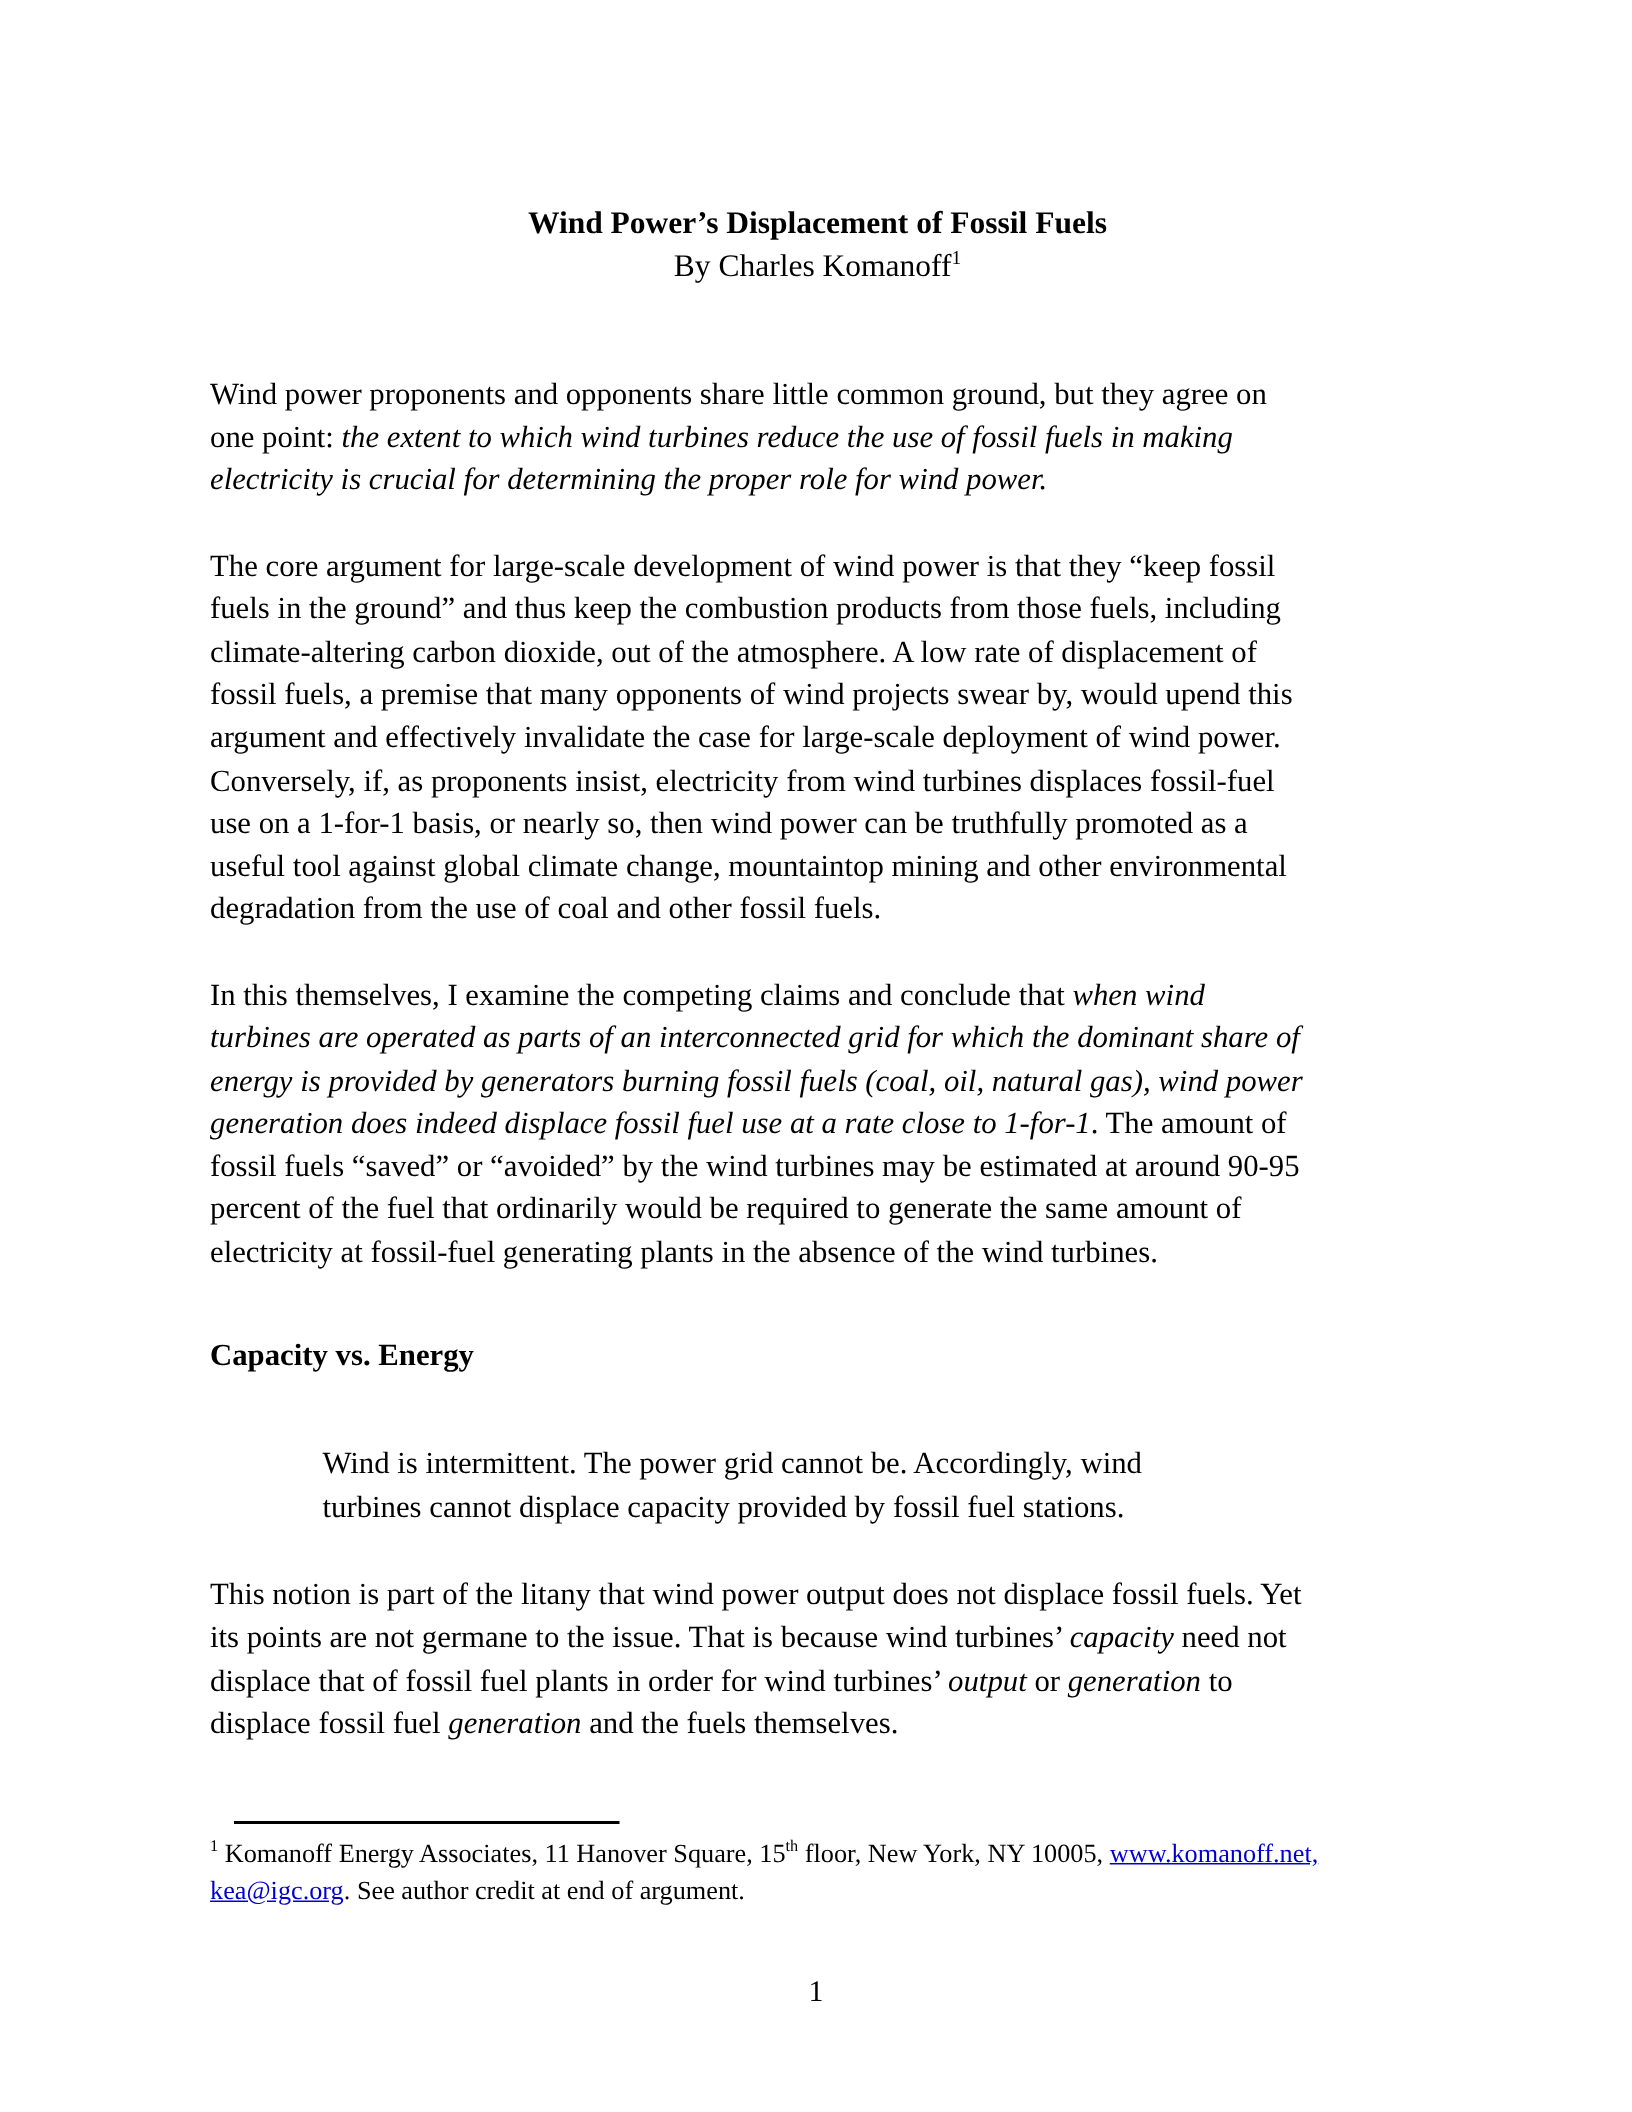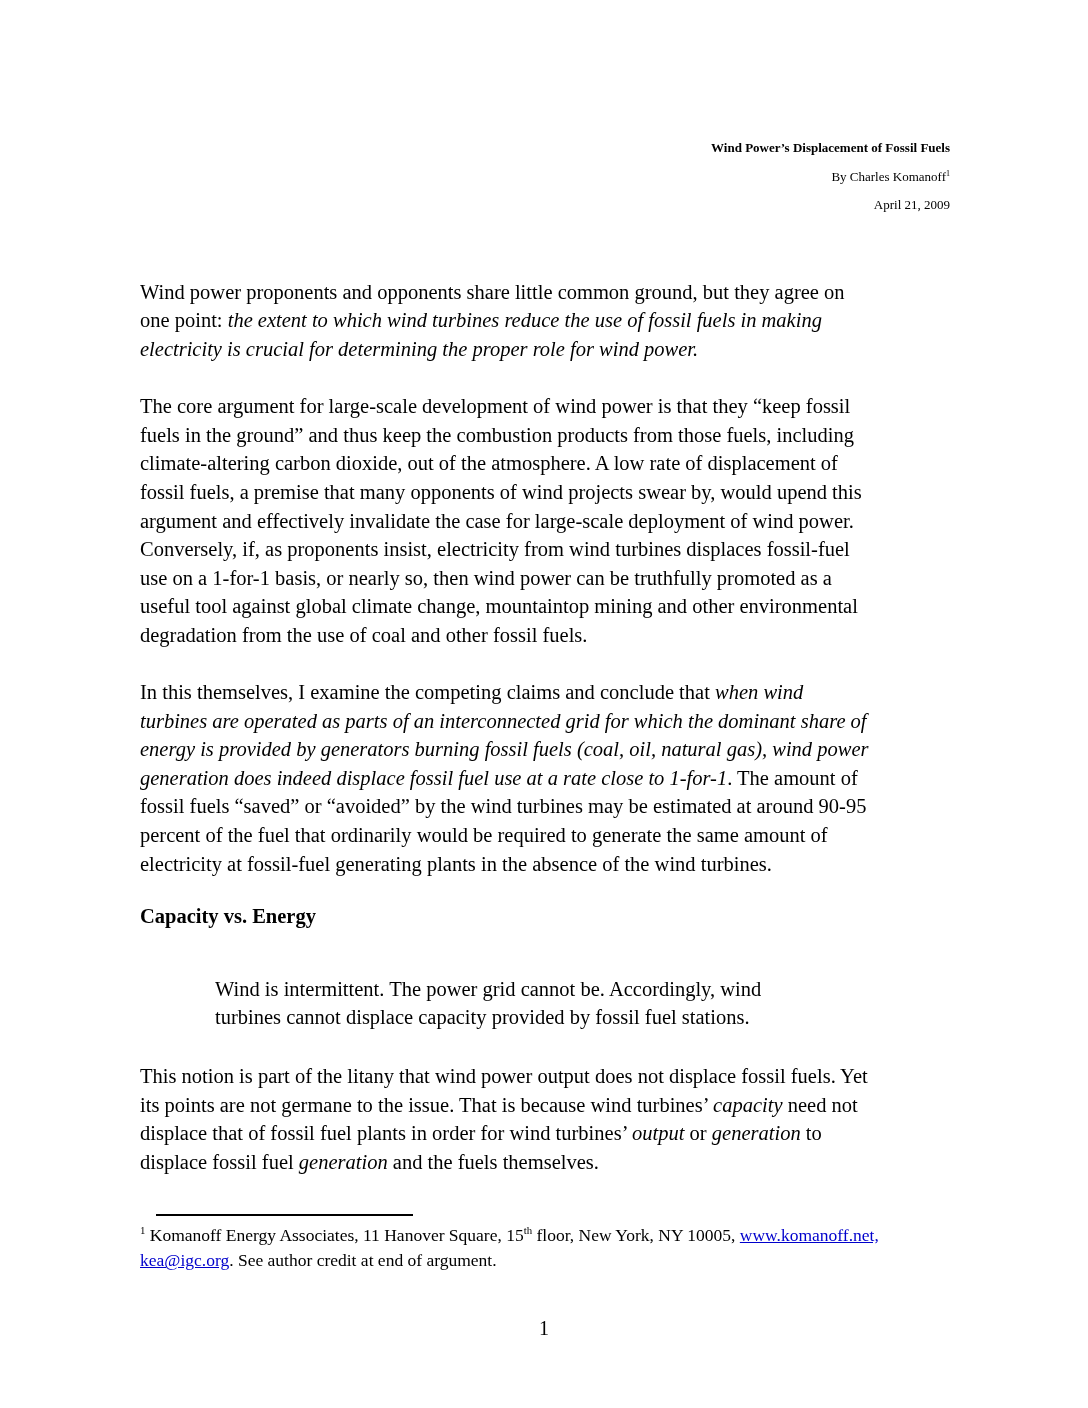--- a/index.html
+++ b/index.html
@@ -20,35 +20,35 @@
     margin: 0 auto;
   }
   .content {
     position: absolute;
     left: 140px;
     top: 134px;
     width: 908px;
   }
   .title-block {
     width: 810px;
-    text-align: right;
-    font-size: 13px;
+    text-align: center;
+    font-size: 21px;
     line-height: 28.6px;
   }
   .doc-title { font-weight: bold; }
   .body-text {
     font-size: 20.5px;
     line-height: 28.6px;
     white-space: pre-line;
   }
   .para-1 { margin-top: 58px; }
   .para-2 { margin-top: 28.6px; }
   .para-3 { margin-top: 28.6px; }
   .section-heading {
-    margin-top: 24px;
+    margin-top: 40px;
     font-size: 20.5px;
     line-height: 28.6px;
     font-weight: bold;
   }
   .block-quote {
     margin-top: 44px;
     margin-left: 75px;
   }
   .para-4 { margin-top: 30px; }
   sup {
@@ -91,21 +91,20 @@
 </head>
 <body>
 
 <div class="page">
 
   <div class="content">
 
     <div class="title-block">
       <div class="doc-title">Wind Power’s Displacement of Fossil Fuels</div>
       <div class="byline"><span>By Charles Komanoff</span><sup>1</sup></div>
-      <div class="date-line">April 21, 2009</div>
     </div>
 
     <div class="body-text para-1"><span>Wind power proponents and opponents share little common ground, but they agree on
 one point: </span><span style="font-style: italic;">the extent to which wind turbines reduce the use of fossil fuels in making
 electricity is crucial for determining the proper role for wind power.</span></div>
 
     <div class="body-text para-2"><span>The core argument for large-scale development of wind power is that they “keep fossil
 fuels in the ground” and thus keep the combustion products from those fuels, including
 climate-altering carbon dioxide, out of the atmosphere. A low rate of displacement of
 fossil fuels, a premise that many opponents of wind projects swear by, would upend this

